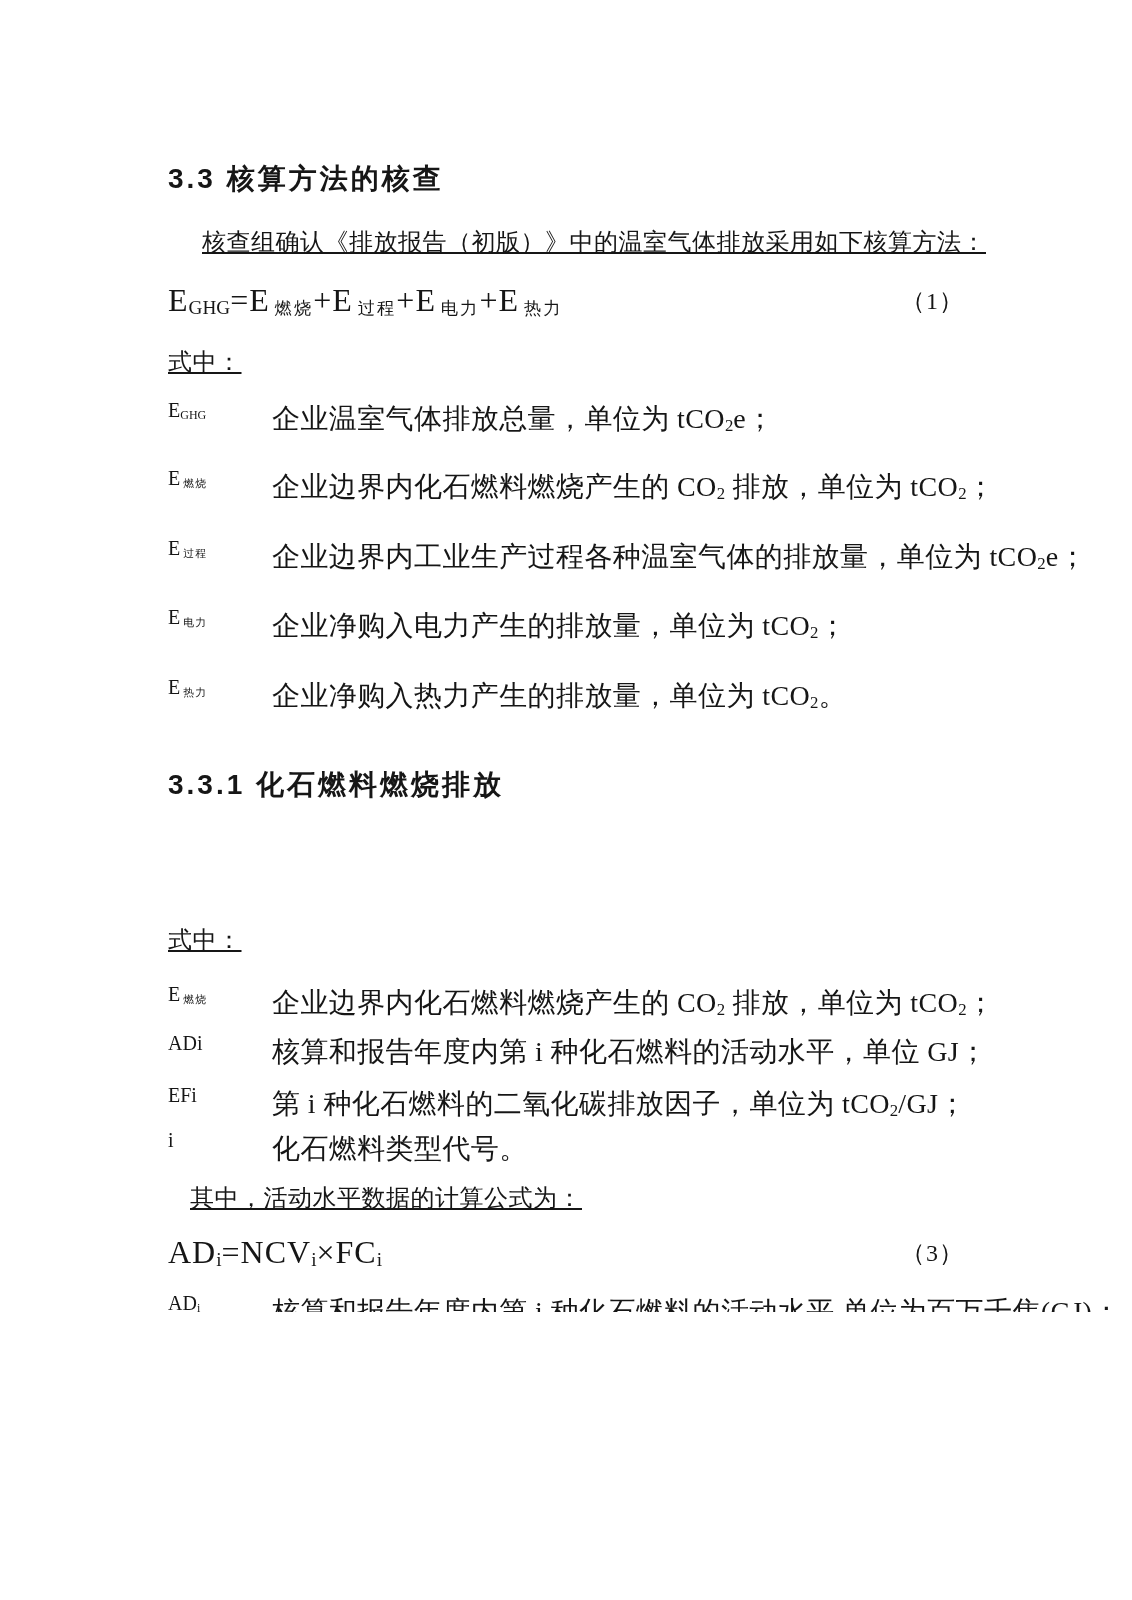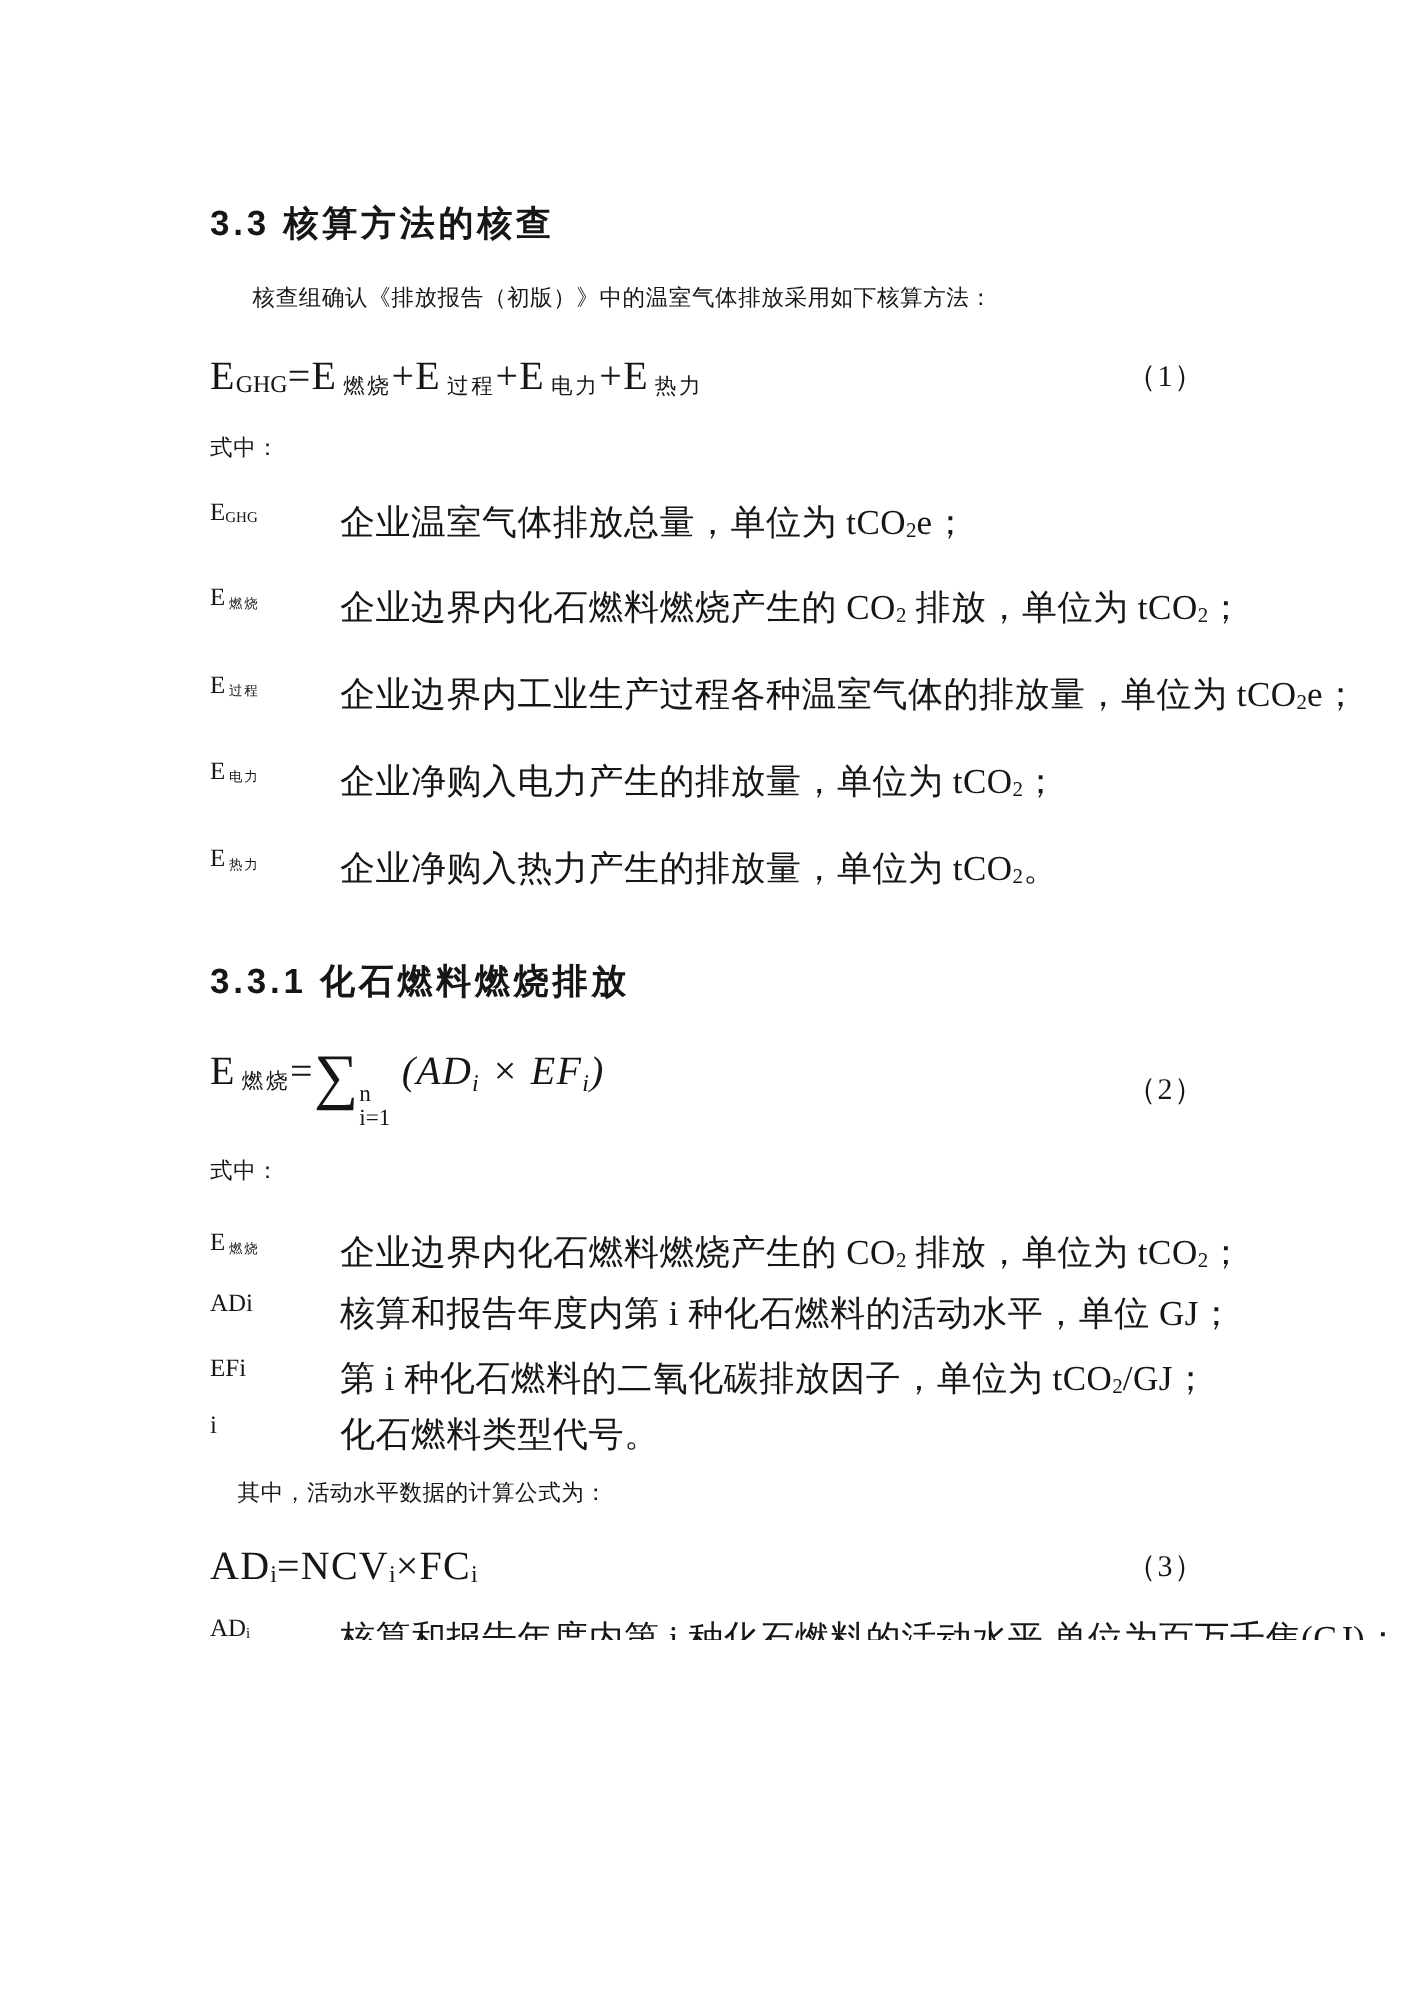--- a/index.html
+++ b/index.html
@@ -14,21 +14,21 @@
 
   
   .h-main {
     left:168px;
     font-family:"Liberation Sans","DejaVu Sans",sans-serif;
     font-size:28px; font-weight:700; letter-spacing:3px;
     white-space:nowrap;
   }
 
   
-  .body-line { left:168px; font-size:18px; letter-spacing:0.5px; white-space:nowrap; }
+  .body-line { left:168px; font-size:24px; letter-spacing:0.5px; white-space:nowrap;text-decoration:underline; }
   .indent-1 { left:202px; }
   .indent-2 { left:190px; }
 
   
   .formula-row {
     left:168px; width:796px;
     display:flex; justify-content:space-between; align-items:center;
     white-space:nowrap;
   }
   .formula { font-size:32px; letter-spacing:1px; }
@@ -91,27 +91,20 @@
     <span class="def-term"><span class="tk-n">E</span><span class="tk-b2">电力</span></span>
     <span class="def-text"><span class="tk-n">企业净购入电力产生的排放量，单位为 tCO</span><span class="tk-b">2</span><span class="tk-n">；</span></span>
   </div>
   <div class="abs def-row" style="top:676px">
     <span class="def-term"><span class="tk-n">E</span><span class="tk-b2">热力</span></span>
     <span class="def-text"><span class="tk-n">企业净购入热力产生的排放量，单位为 tCO</span><span class="tk-b">2</span><span class="tk-n">。</span></span>
   </div>
 
   <h2 class="abs h-main" style="top:766px">3.3.1 化石燃料燃烧排放</h2>
 
-  <div class="abs formula-row" style="top:838px">
-    <span class="formula"><span class="tk-n">E</span><span class="tk-b2">燃烧</span><span class="tk-n">=</span><span class="tk-sum">∑</span><span class="tk-stk">
-          <span>n</span>
-          <span>i=1</span>
-        </span><span class="tk-i"> (AD</span><span class="tk-ib">i</span><span class="tk-i"> × </span><span class="tk-i">EF</span><span class="tk-ib">i</span><span class="tk-i">)</span></span>
-    <span class="formula-number">（2）</span>
-  </div>
 
   <p class="abs body-line" style="top:924px">式中：</p>
 
   <div class="abs def-row" style="top:983px">
     <span class="def-term"><span class="tk-n">E</span><span class="tk-b2">燃烧</span></span>
     <span class="def-text"><span class="tk-n">企业边界内化石燃料燃烧产生的 CO</span><span class="tk-b">2</span><span class="tk-n"> 排放，单位为 tCO</span><span class="tk-b">2</span><span class="tk-n">；</span></span>
   </div>
   <div class="abs def-row" style="top:1032px">
     <span class="def-term"><span class="tk-n">ADi</span></span>
     <span class="def-text"><span class="tk-n">核算和报告年度内第 i 种化石燃料的活动水平，单位 GJ；</span></span>

